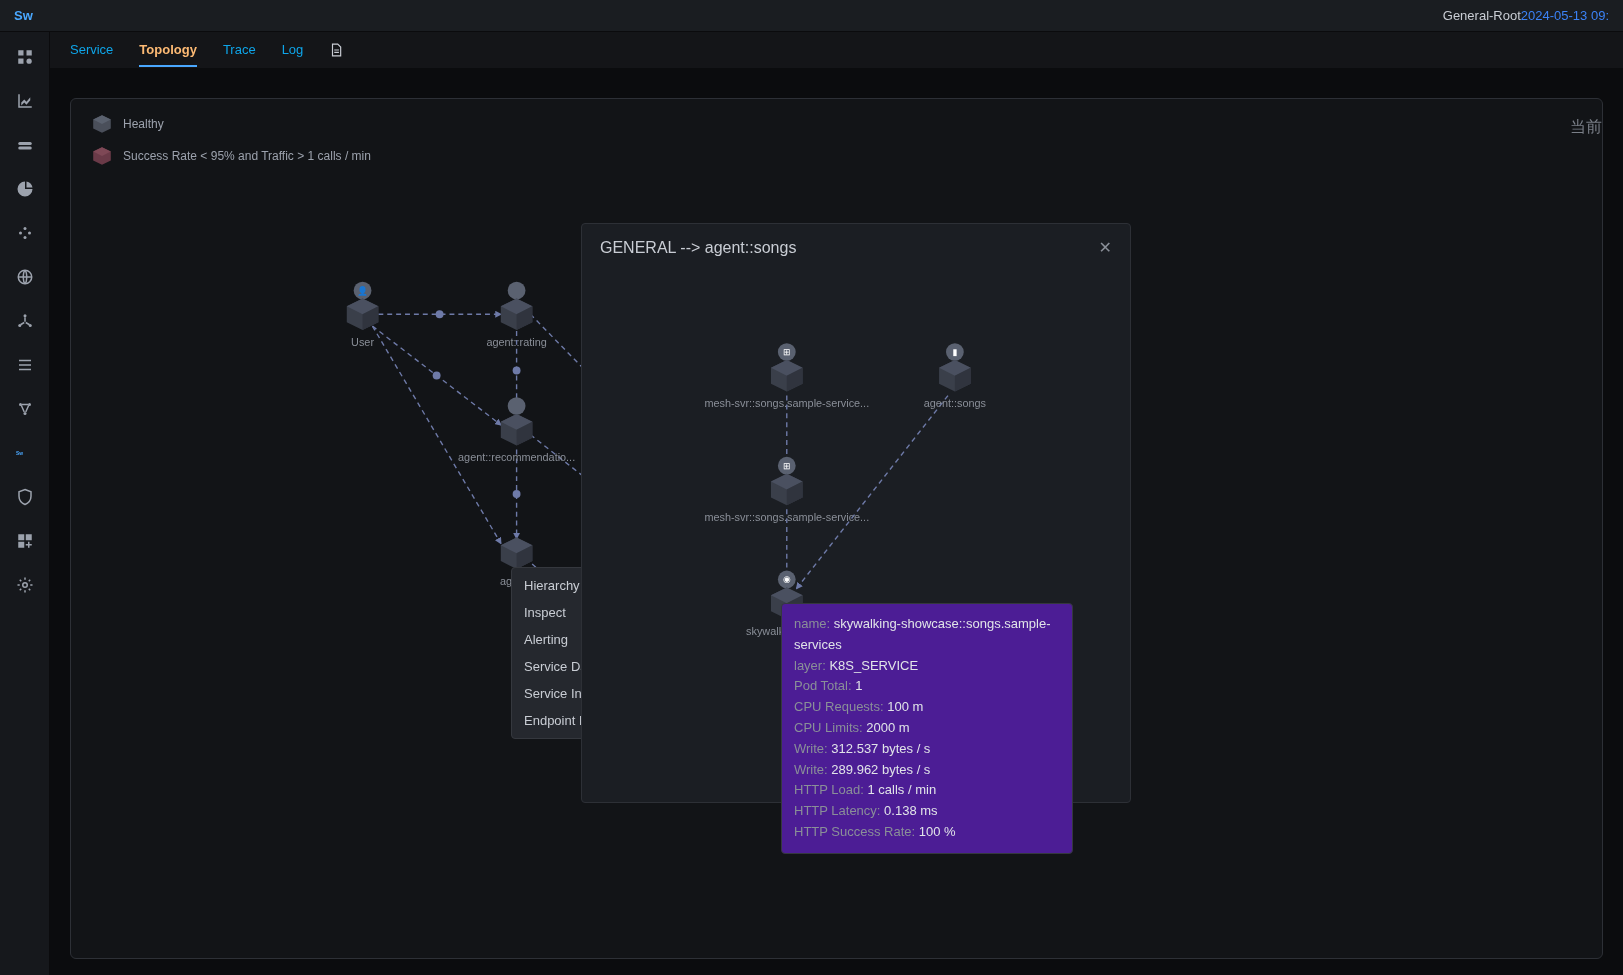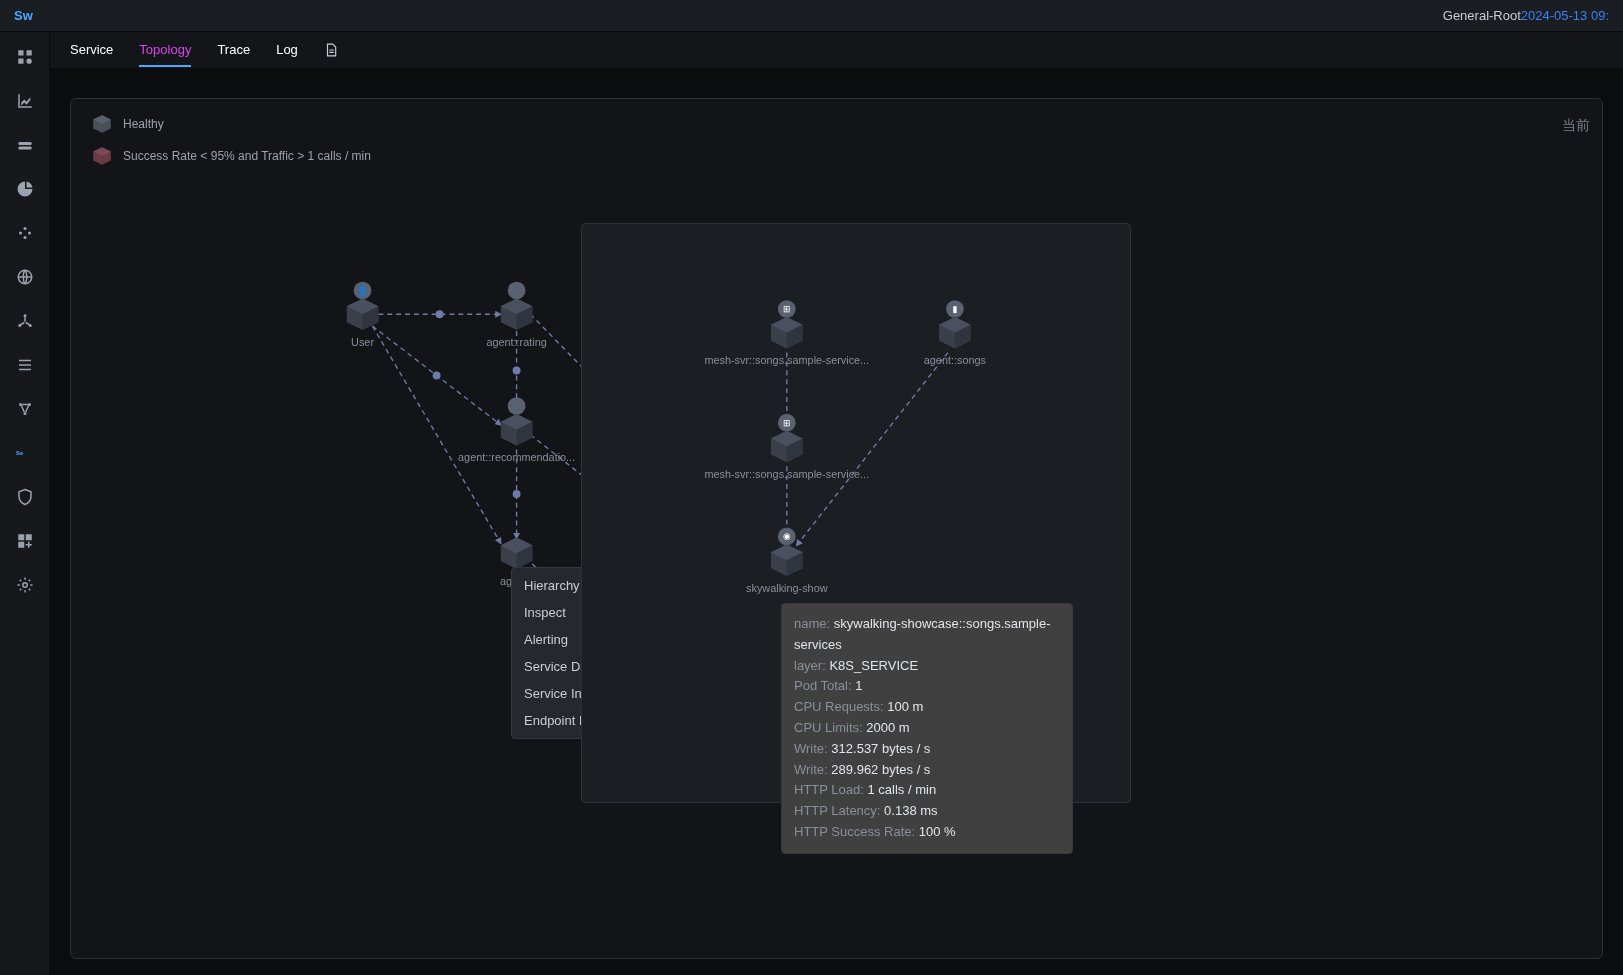--- a/index.html
+++ b/index.html
@@ -46,28 +46,29 @@
 .main { flex:1; display:flex; flex-direction:column; background:#0b0c0e; }
 .subnav {
   height: 36px;
   background: #141518;
   display:flex; align-items:center;
   gap: 26px;
   padding: 0 20px;
   font-size: 13px;
 }
 .subnav .tab {
-  color: #ffffff;
+  color: #0ea5e9;
   padding: 8px 0;
   border-bottom: 2px solid transparent;
   cursor:pointer;
 }
 .subnav .tab.active {
-  color: #d946ef;
+  color: #fdba74;
   border-bottom-color: #4aa8ff;
+  font-weight: bold;
 }
 .subnav .doc-icon { width:14px; height:14px; fill:#c9cdd4; cursor:pointer; }
 
 .canvas-wrap {
   flex:1;
   padding: 30px 20px 16px 20px;
 }
 .canvas {
   position:relative;
   width:100%; height:100%;
@@ -78,21 +79,21 @@
 
 .legend {
   position:absolute;
   top:14px; left:20px;
   font-size:12px;
   color:#9ca2ad;
 }
 .legend .row { display:flex; align-items:center; gap:10px; margin-bottom:10px;}
 .legend .cube { width:22px; height:22px; }
 
-.right-label { position:absolute; top:18px; right:12px; font-size:14px; color:#7a7f88;}
+.right-label { position:absolute; top:18px; right:0; font-size:16px; color:#7a7f88;}
 
 
 .graph-svg {
   position:absolute;
   top:0; left:0; width:100%; height:100%;
 }
 
 
 .ctx-menu {
   position:absolute;
@@ -128,21 +129,21 @@
   position:relative;
   width:100%; height:calc(100% - 44px);
 }
 .popup-svg { position:absolute; top:0; left:0; width:100%; height:100%; }
 
 
 .tooltip {
   position:absolute;
   top:504px; left:710px;
   width:292px;
-  background:#404040;
+  background:#4c1d95;
   border:1px solid #35383e;
   border-radius:4px;
   font-size:13px;
   padding:10px 12px;
   color:#c9cdd4;
   line-height:1.6;
 }
 .tooltip .k { color:#8a8f98; }
 .tooltip .v { color:#e1e4e8; }
 
@@ -336,20 +337,24 @@
         <div class="ctx-menu">
           <div class="item">Hierarchy Se</div>
           <div class="item">Inspect</div>
           <div class="item">Alerting</div>
           <div class="item">Service Das</div>
           <div class="item">Service Insta</div>
           <div class="item">Endpoint Da</div>
         </div>
 
         <div class="popup">
+          <div class="popup-head">
+            <span>GENERAL --&gt; agent::songs</span>
+            <span class="popup-close">✕</span>
+          </div>
           <div class="popup-body">
             <svg class="popup-svg" viewBox="0 0 550 540">
               <defs>
                 <marker id="arrow2" viewBox="0 0 10 10" refX="8" refY="5" markerWidth="5" markerHeight="5" orient="auto">
                   <path d="M0 0L10 5L0 10z" fill="#6e7aa8"></path>
                 </marker>
               </defs>
 
               <line class="edge" marker-end="url(#arrow2)" x1="205" y1="130" x2="205" y2="205"></line>
               <line class="edge" marker-end="url(#arrow2)" x1="205" y1="245" x2="205" y2="320"></line>

